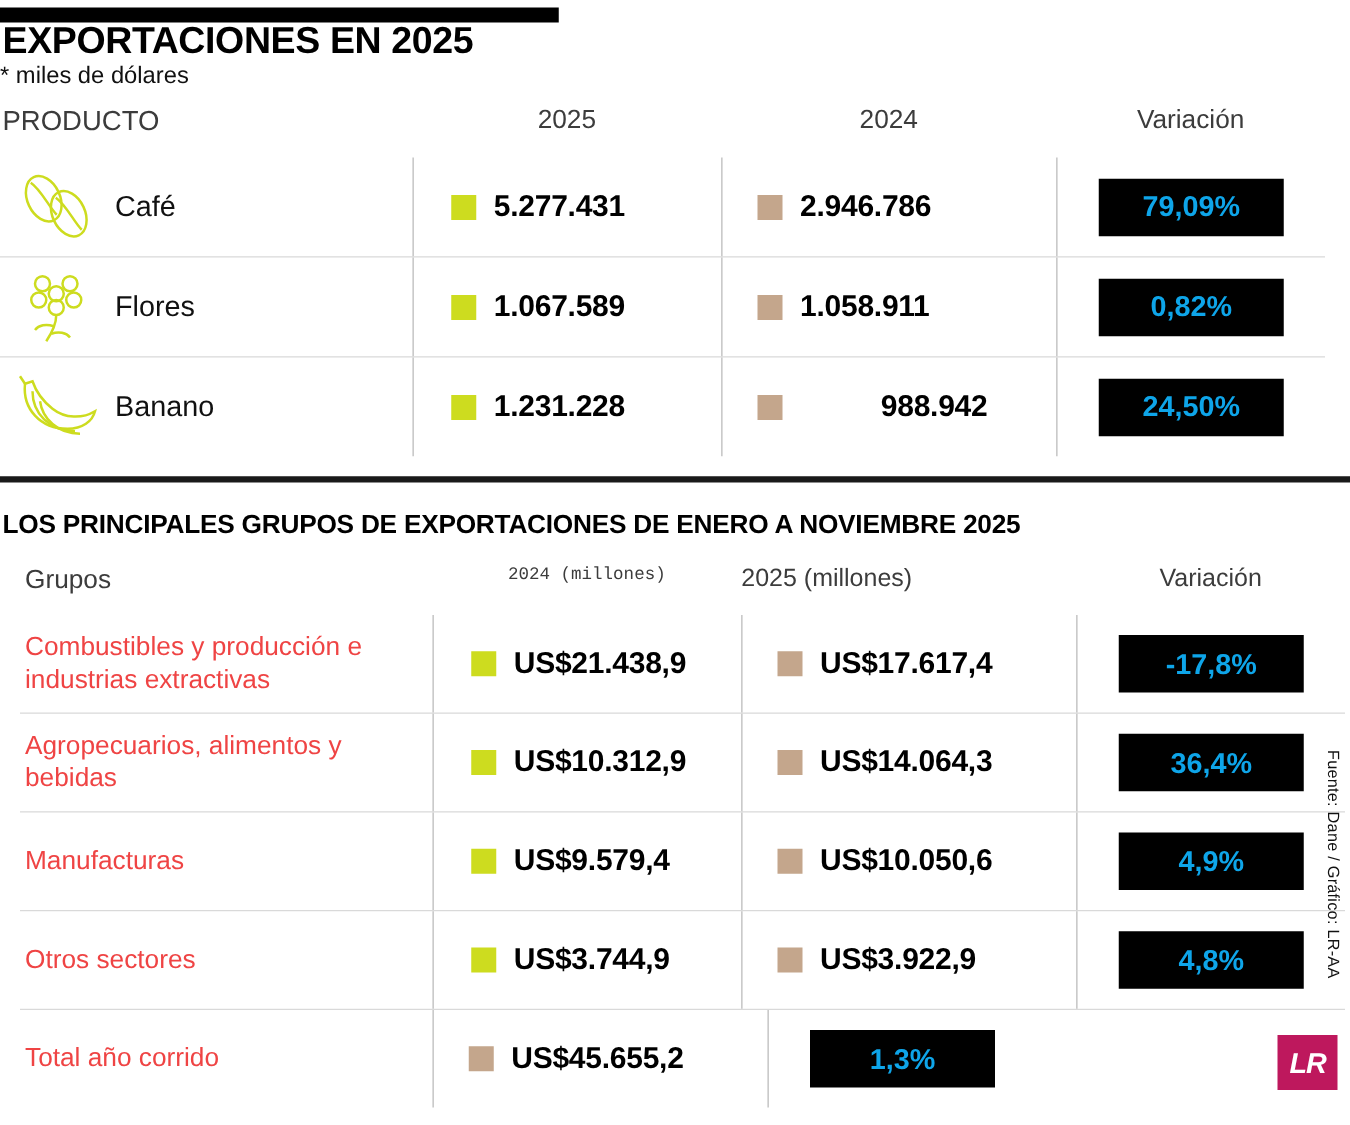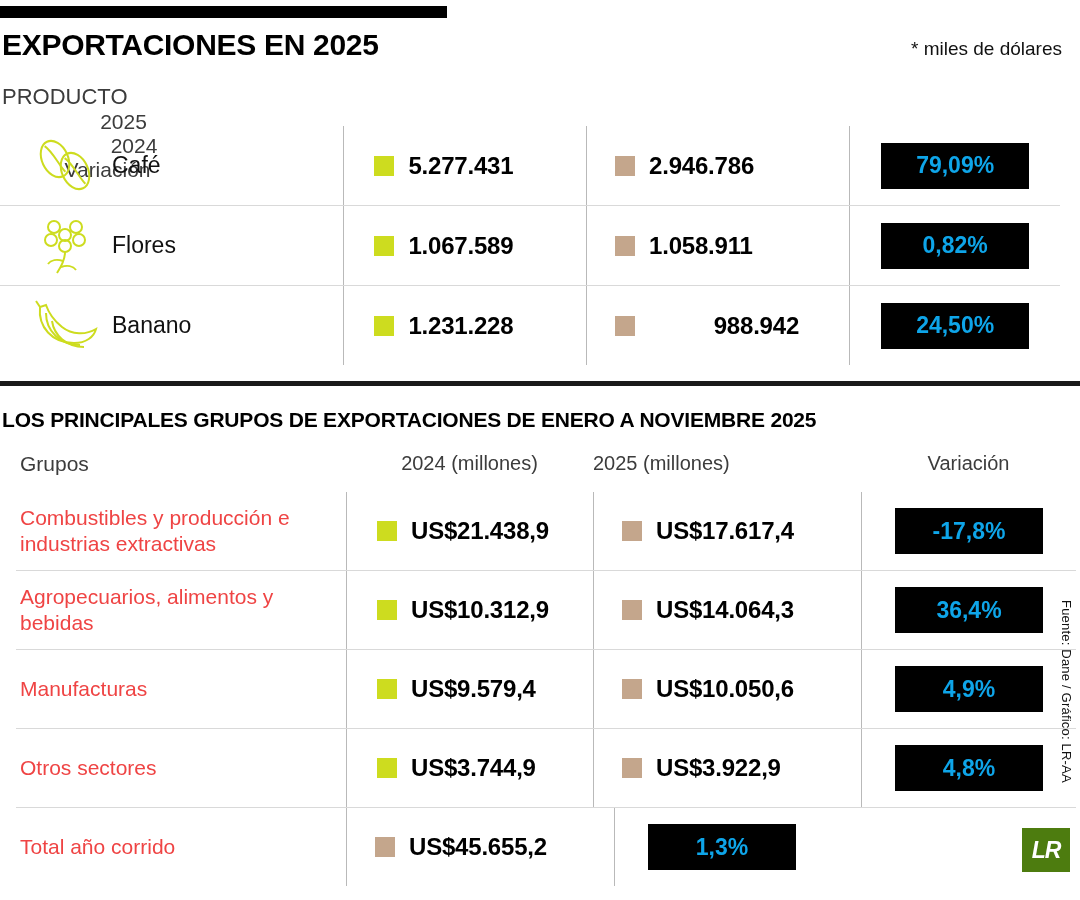--- a/index.html
+++ b/index.html
@@ -28,21 +28,22 @@
 
   
   .title-row {
     position: absolute;
     left: 0;
     top: 28px;
     width: 1080px;
     height: 44px;
     display: flex;
     align-items: baseline;
-    justify-content: space-between;
+    justify-content: flex-end;
+    flex-direction: column;
   }
   .main-title {
     font-size: 30px;
     font-weight: bold;
     letter-spacing: -0.3px;
     padding-left: 2px;
   }
   .units-note {
     font-size: 19px;
     font-weight: normal;
@@ -54,31 +55,30 @@
   .t1 {
     position: absolute;
     left: 0;
     top: 84px;
     width: 1060px;
   }
   .t1-head {
     display: flex;
     height: 42px;
     align-items: flex-start;
-    flex-direction: column;
   }
   .t1-row {
     display: flex;
     height: 79px;
     align-items: center;
     border-top: 1px solid #d9d9d9;
   }
   .t1-row.first { border-top: none; }
 
-  .c-prod   { width: 330px; display: flex; align-items: center; padding-left: 20px; }
+  .c-prod   { width: 330px; display: flex; align-items: center; }
   .c-2025   { width: 247px; border-left: 1px solid #b9b9b9; height: 100%; display: flex; align-items: center; padding-left: 30px; box-sizing: border-box;}
   .c-2024   { width: 268px; border-left: 1px solid #b9b9b9; height: 100%; display: flex; align-items: center; padding-left: 28px; box-sizing: border-box;}
   .c-var    { width: 215px; border-left: 1px solid #b9b9b9; height: 100%; display: flex; align-items: center; justify-content: center; box-sizing: border-box;}
 
   .hdr-prod {
     width: 330px;
     font-size: 22px;
     color: #3c3c3c;
     padding-left: 2px;
     box-sizing: border-box;
@@ -173,21 +173,21 @@
     border-top: 1px solid #d9d9d9;
   }
   .t2-row.first { border-top: none; }
 
   .g-name   { width: 330px; font-size: 21px; line-height: 1.22; padding-left: 4px; box-sizing: border-box; color: #ef4444; }
   .g-2024   { width: 247px; border-left: 1px solid #b9b9b9; align-self: stretch; display: flex; align-items: center; padding-left: 30px; box-sizing: border-box;}
   .g-2025   { width: 268px; border-left: 1px solid #b9b9b9; align-self: stretch; display: flex; align-items: center; padding-left: 28px; box-sizing: border-box;}
   .g-var    { width: 215px; border-left: 1px solid #b9b9b9; align-self: stretch; display: flex; align-items: center; justify-content: center; box-sizing: border-box;}
 
   .hdr-g     { width: 330px; font-size: 21px; color: #3c3c3c; padding-left: 4px; box-sizing: border-box;}
-  .hdr-g2024 { width: 247px; font-size: 20px; color: #3c3c3c; text-align: center; box-sizing: border-box;}
+  .hdr-g2024 { width: 247px; font-size: 14px; color: #3c3c3c; text-align: center; box-sizing: border-box; font-family: Liberation Mono, monospace;}
   .hdr-g2025 { width: 268px; font-size: 20px; color: #3c3c3c; text-align: left; box-sizing: border-box;}
   .hdr-gvar  { width: 215px; font-size: 20px; color: #3c3c3c; text-align: center; box-sizing: border-box;}
 
   
   .source {
     position: absolute;
     right: 6px;
     top: 600px;
     font-size: 13px;
     color: #111;
@@ -195,21 +195,21 @@
     letter-spacing: 0.2px;
   }
 
   
   .logo {
     position: absolute;
     right: 10px;
     bottom: 28px;
     width: 48px;
     height: 44px;
-    background: #4d7c0f;
+    background: #be185d;
     color: #fff;
     font-size: 23px;
     font-weight: bold;
     font-style: italic;
     display: flex;
     align-items: center;
     justify-content: center;
     letter-spacing: -1px;
   }
 </style>

